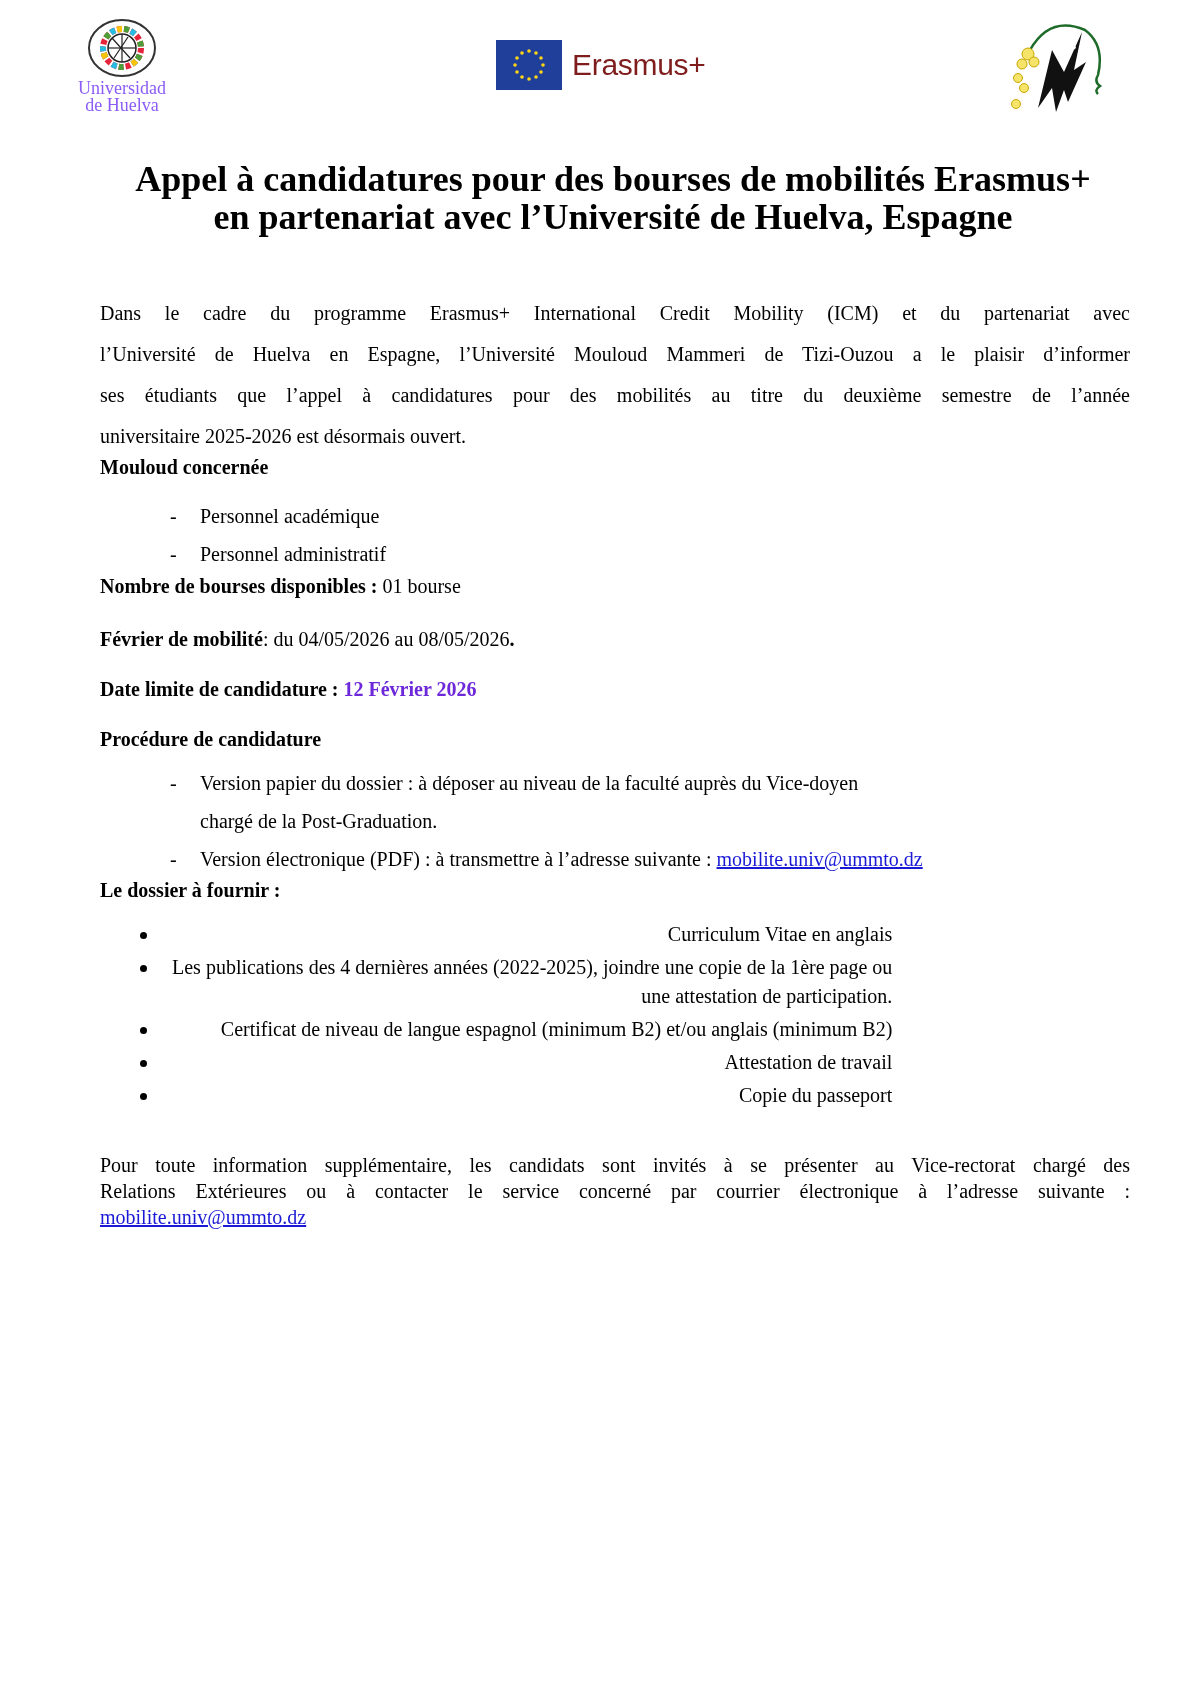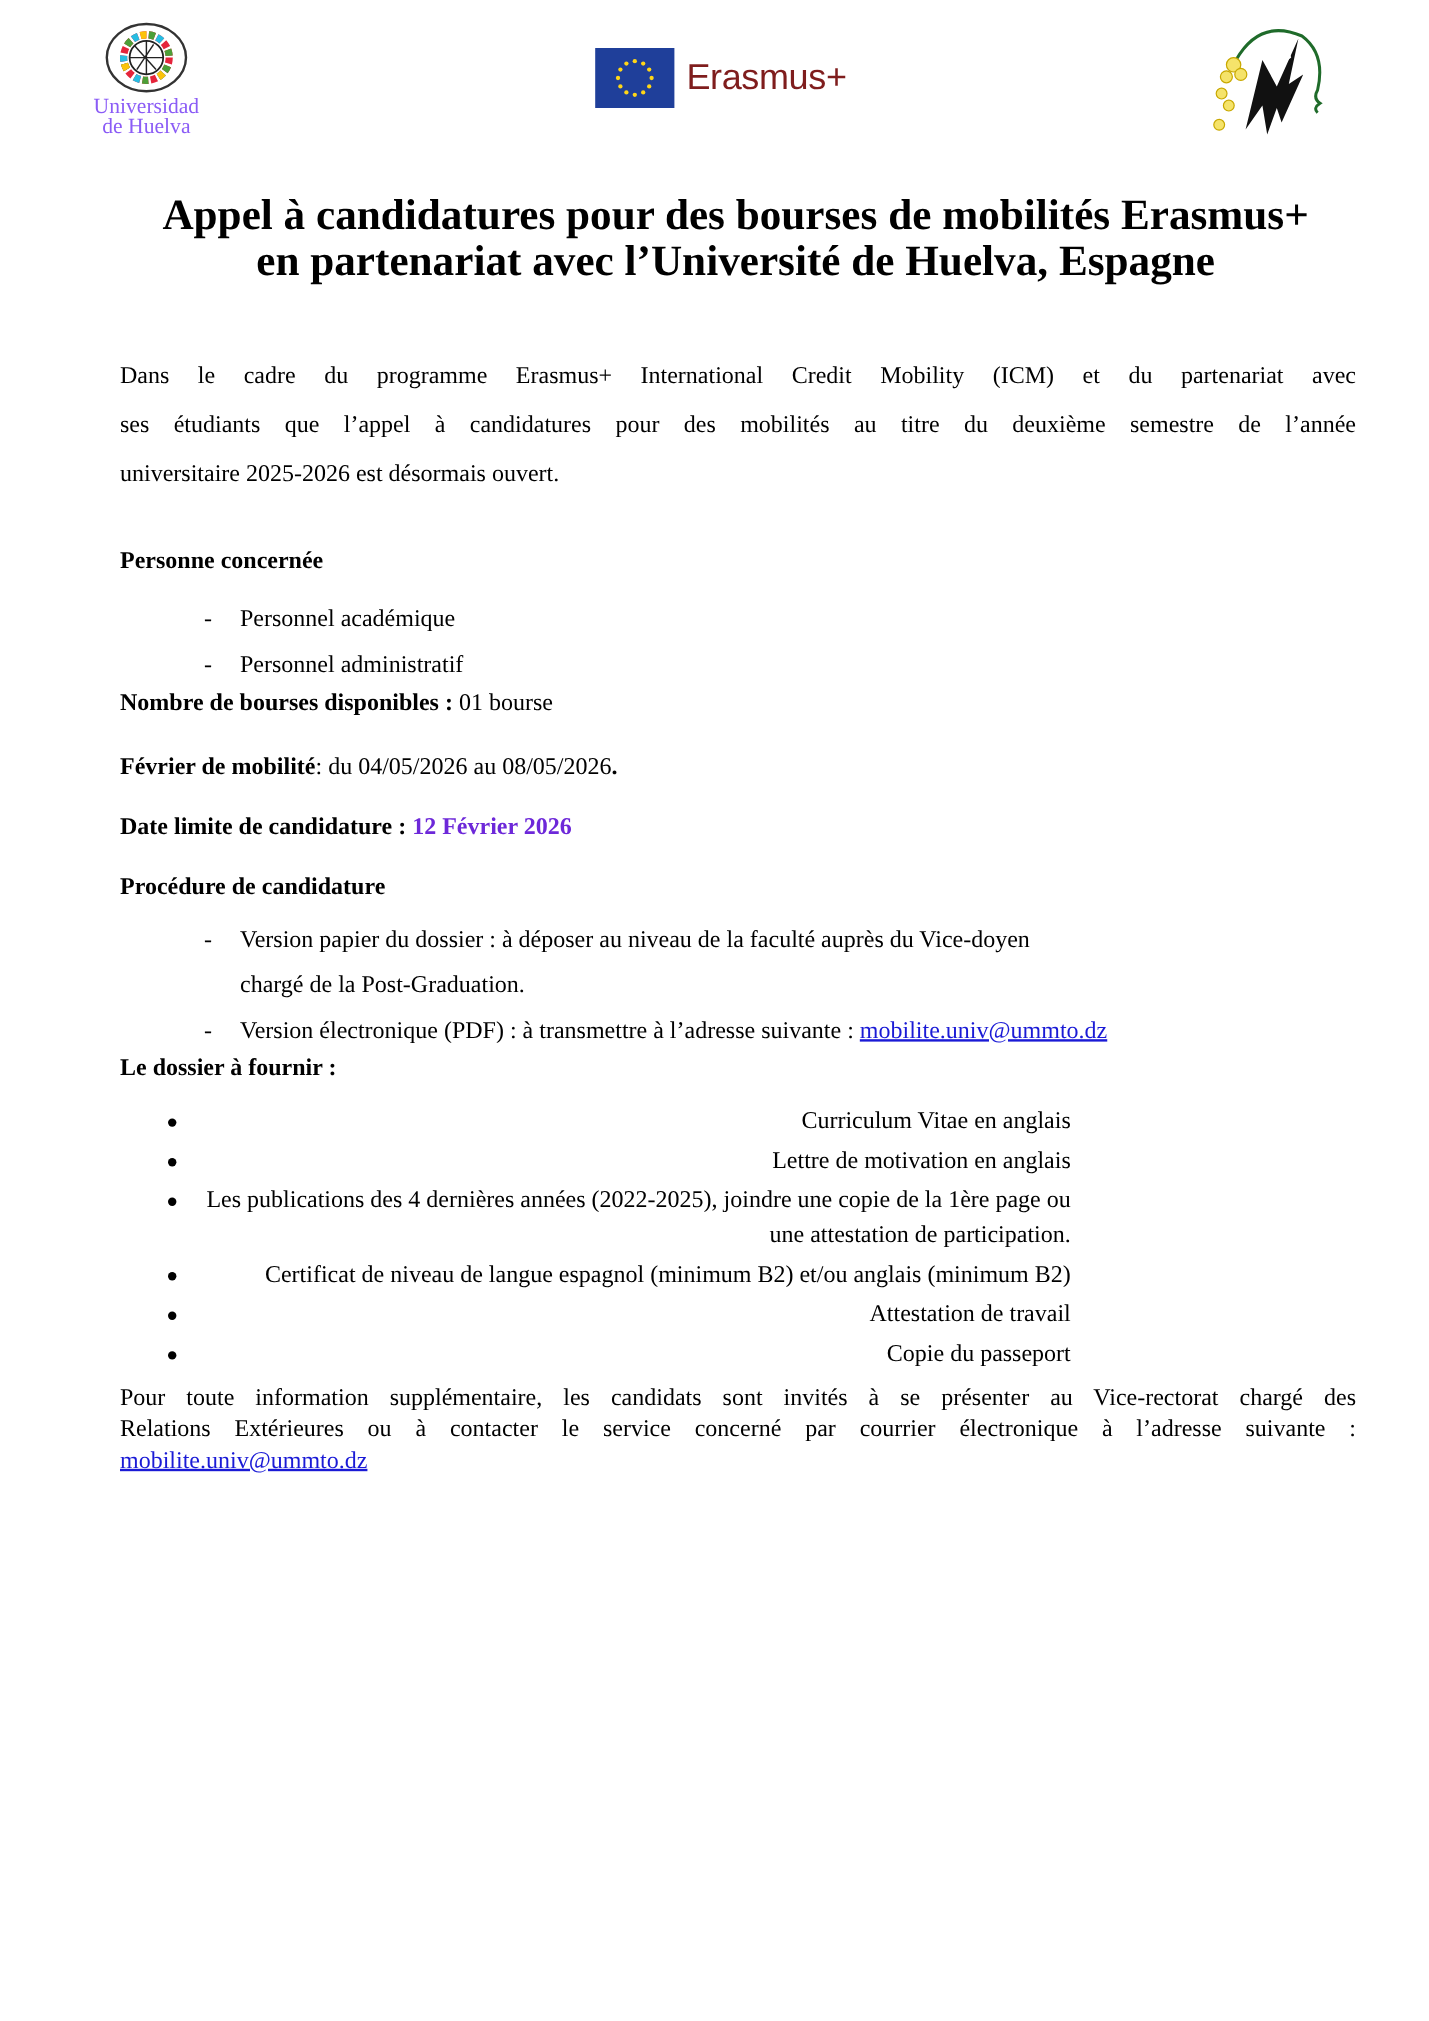--- a/index.html
+++ b/index.html
@@ -101,25 +101,26 @@
   </svg>
 </div>
 
 <div class="title">
   <div>Appel à candidatures pour des bourses de mobilités Erasmus+</div>
   <div>en partenariat avec l’Université de Huelva, Espagne</div>
 </div>
 
 <div class="intro">
   <span class="line">Dans le cadre du programme Erasmus+ International Credit Mobility (ICM) et du partenariat avec</span>
+  <span class="line">l’Université de Huelva en Espagne, l’Université Mouloud Mammeri de Tizi-Ouzou a le plaisir d’informer</span>
   <span class="line">ses étudiants que l’appel à candidatures pour des mobilités au titre du deuxième semestre de l’année</span>
   <span class="line last">universitaire 2025-2026  est désormais ouvert.</span>
 </div>
 
-<div class="sec bold" style="top:456px;">Personne concernée</div>
+<div class="sec bold" style="top:456px;">Mouloud concernée</div>
 <div class="dash-list" style="top:497px; line-height:38px;">
   <div class="dash-item"><span class="dash">-</span><span>Personnel académique</span></div>
   <div class="dash-item"><span class="dash">-</span><span>Personnel administratif</span></div>
 </div>
 
 <div class="sec" style="top:575px;">
   <span class="bold">Nombre de bourses disponibles :</span><span> 01 bourse</span>
 </div>
 
 <div class="sec" style="top:628px;">
@@ -140,21 +141,20 @@
   </div>
   <div class="dash-item">
     <span class="dash">-</span>
     <span>Version électronique (PDF) : à transmettre à l’adresse suivante : </span><a class="mail" href="#">mobilite.univ@ummto.dz</a>
   </div>
 </div>
 
 <div class="sec bold" style="top:879px;">Le dossier à fournir :</div>
 <div class="bullets" style="top:918px;">
   <div class="bullet-item"><span class="dot"></span><span>Curriculum Vitae en anglais</span></div>
-  <div class="bullet-item"><span class="dot"></span><span>Lettre de motivation en anglais</span></div>
   <div class="bullet-item" style="line-height:29px; padding-top:2px; padding-bottom:2px;"><span class="dot"></span><span>Les publications des 4 dernières années (2022-2025), joindre une copie de la 1ère  page ou</span><br><span>une attestation de participation.</span></div>
   <div class="bullet-item"><span class="dot"></span><span>Certificat de niveau de langue espagnol (minimum B2) et/ou anglais (minimum B2)</span></div>
   <div class="bullet-item"><span class="dot"></span><span>Attestation de travail</span></div>
   <div class="bullet-item"><span class="dot"></span><span>Copie du passeport</span></div>
 </div>
 
 <div class="footer" style="top:1152px;">
   <span class="line">Pour toute information supplémentaire, les candidats sont invités à se présenter au Vice-rectorat chargé des</span>
   <span class="line">Relations Extérieures ou à contacter le service concerné par courrier électronique à l’adresse suivante :</span>
   <span class="line last"><a class="mail" href="#">mobilite.univ@ummto.dz</a></span>

